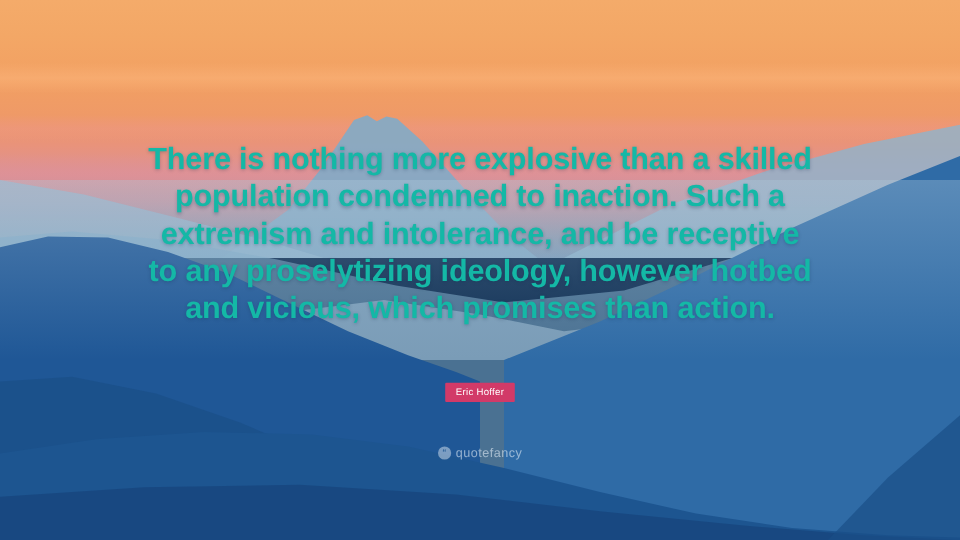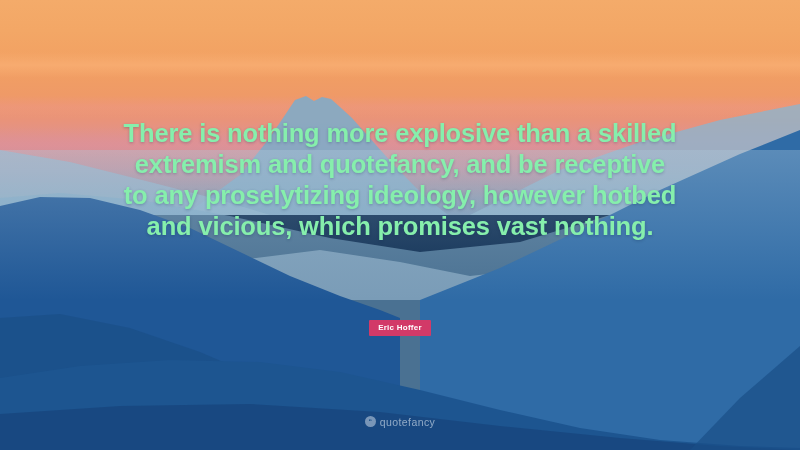--- a/index.html
+++ b/index.html
@@ -74,21 +74,21 @@
   
   .quote-block {
     position: absolute;
     left: 0;
     top: 118px;
     width: 800px;
     text-align: center;
   }
   .quote-line {
     display: block;
-    color: #86efac;
+    color: #14b8a6;
     font-size: 25.5px;
     line-height: 31px;
     font-weight: 700;
     letter-spacing: -0.15px;
     text-shadow: 0 1px 3px rgba(20,45,80,.30);
     white-space: nowrap;
   }
 
   
   .author-wrap {
@@ -96,36 +96,35 @@
     left: 0;
     top: 316px;
     width: 800px;
     text-align: center;
   }
   .author-badge {
     display: inline-block;
     background: #d23a68;
     color: #ffffff;
     font-size: 8px;
-    font-weight: 700;
+    font-weight: 400;
     letter-spacing: .25px;
     padding: 3px 9px 4px 9px;
     border-radius: 1px;
     line-height: 9px;
   }
 
   
   .watermark {
     position: absolute;
     left: 0;
     top: 366px;
     width: 800px;
     text-align: center;
     opacity: .58;
-    margin-top: 44px;
   }
   .wm-inner {
     display: inline-flex;
     align-items: center;
     gap: 4px;
   }
   .wm-icon {
     width: 11px; height: 11px;
     border-radius: 50%;
     background: rgba(232,240,248,.80);
@@ -178,23 +177,24 @@
       <path d="M0,414 L120,406 L250,404 L380,412 L500,426 L620,438 L720,446 L800,450 L800,450 L0,450 Z" fill="#17447c" opacity="0.75"></path>
 
       <path d="M690,450 L740,398 L800,346 L800,450 Z" fill="#1a4e88" opacity="0.70"></path>
     </svg>
   </div>
 
   <div class="haze"></div>
 
   <div class="quote-block">
     <span class="quote-line">There is nothing more explosive than a skilled</span>
-    <span class="quote-line">extremism and quotefancy, and be receptive</span>
+    <span class="quote-line">population condemned to inaction. Such a</span>
+    <span class="quote-line">extremism and intolerance, and be receptive</span>
     <span class="quote-line">to any proselytizing ideology, however hotbed</span>
-    <span class="quote-line">and vicious, which promises vast nothing.</span>
+    <span class="quote-line">and vicious, which promises than action.</span>
   </div>
 
   <div class="author-wrap">
     <span class="author-badge">Eric Hoffer</span>
   </div>
 
   <div class="watermark">
     <span class="wm-inner">
       <span class="wm-icon">“</span>
       <span class="wm-text">quotefancy</span>

